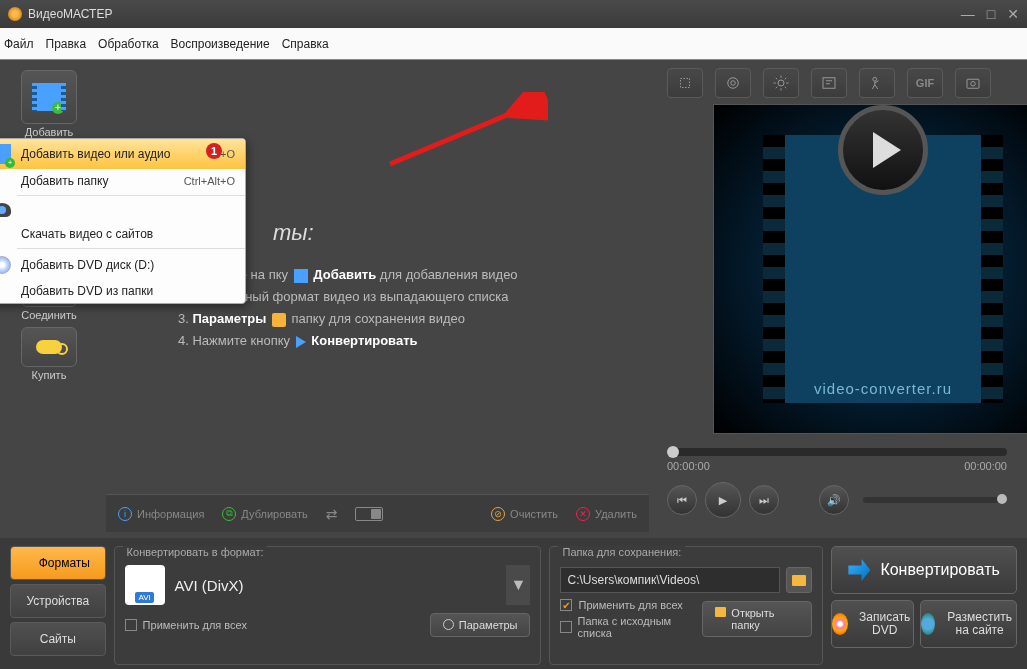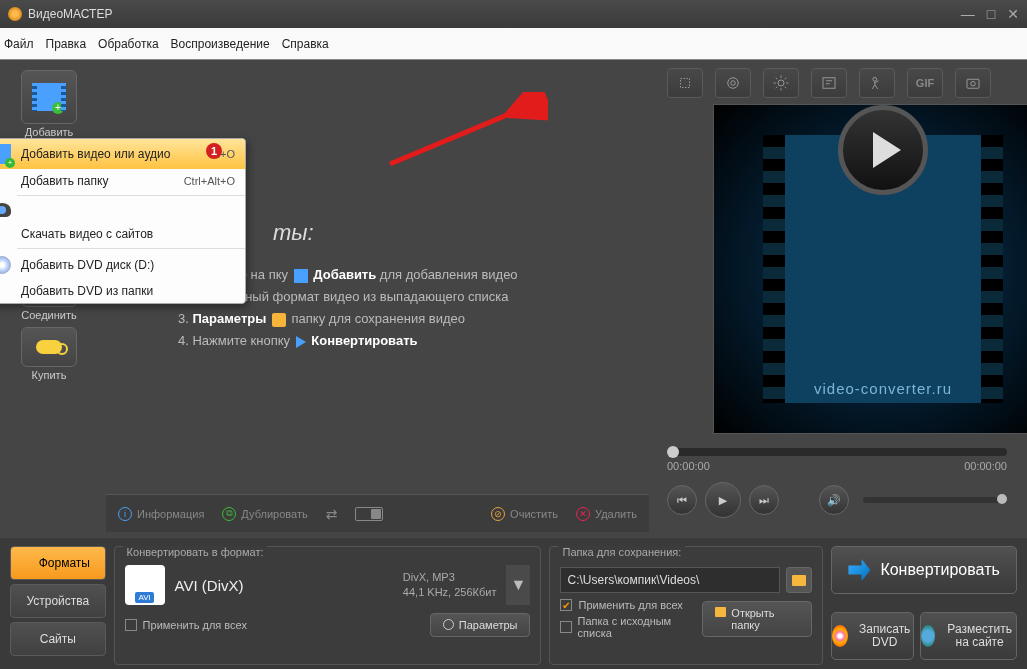--- a/index.html
+++ b/index.html
@@ -80,21 +80,21 @@
 .btn { padding:5px 12px; background:linear-gradient(#555,#444); border:1px solid #666; border-radius:4px; color:#ddd; font-size:11px; display:inline-flex; align-items:flex-start; gap:5px; cursor:pointer; }
 .gear { width:11px; height:11px; border:1.5px solid #ccc; border-radius:50%; position:relative; }
 .save-panel { width:280px; }
 .path-row { display:flex; align-items:center; gap:6px; margin-top:14px; }
 .path-row input { flex:1; background:#2e2e2e; border:1px solid #555; color:#ddd; padding:5px 6px; font-size:12px; }
 .folder-btn { width:26px; height:26px; background:#555; border:1px solid #666; border-radius:3px; display:flex; align-items:center; justify-content:center; cursor:pointer; }
 .folder-ico { width:14px; height:11px; background:#f5b73e; border-radius:1px; }
 .action-col { flex:1; display:flex; flex-direction:column; gap:6px; }
 .convert-btn { height:48px; background:linear-gradient(#505050,#3a3a3a); border:1px solid #666; border-radius:5px; color:#fff; font-size:16px; display:flex; align-items:center; justify-content:center; gap:10px; cursor:pointer; }
 .conv-ico { width:22px; height:22px; background:linear-gradient(135deg,#3bb0ff,#0070c0); clip-path:polygon(0 30%,60% 30%,60% 0,100% 50%,60% 100%,60% 70%,0 70%);}
-.act-row { display:flex; gap:6px;margin-top:12px; }
+.act-row { display:flex; gap:6px; }
 .act-btn { flex:1; height:48px; background:linear-gradient(#505050,#3a3a3a); border:1px solid #666; border-radius:5px; display:flex; align-items:center; justify-content:center; gap:8px; color:#ddd; font-size:12px; text-align:center; line-height:13px; cursor:pointer; }
 .disc-ico { width:22px; height:22px; border-radius:50%; background:radial-gradient(circle,#fff 15%,#f7a 30%,#fa0 50%,#f40 100%);}
 .globe-ico { width:22px; height:22px; border-radius:50%; background:radial-gradient(circle,#5ad 40%,#175 100%);}
 
 
 .dropdown { position:absolute; left:28px; top:65px; width:264px; background:#fdfdfd; border:1px solid #aaa; border-radius:4px; box-shadow:2px 3px 8px rgba(0,0,0,0.4); z-index:50; overflow:hidden; }
 .dd-item { display:flex; align-items:center; padding:5px 10px 5px 4px; font-size:12px; color:#222; cursor:pointer; }
 .dd-item.hl { background:linear-gradient(#ffe49a,#ffc341); }
 .dd-icocol { width:30px; display:flex; justify-content:center; }
 .dd-label { flex:1; padding-left:4px; }
@@ -309,24 +309,20 @@
 
   <div class="panel fmt-panel">
     <div class="panel-title">Конвертировать в формат:</div>
     <div class="fmt-row">
       <div class="fmt-icon">
           <span class="tag">AVI</span>
         </div>
       <div style="flex:1;">
         <div class="fmt-name">AVI (DivX)</div>
       </div>
-      <div class="fmt-det">
-        <div>DivX, MP3</div>
-        <div>44,1 KHz, 256Кбит</div>
-      </div>
       <div class="dd-arrow">▼</div>
     </div>
     <div class="chk-row" style="justify-content:space-between;">
       <label style="display:flex;gap:6px;align-items:center;">
           <span class="chk"></span>
           <span>Применить для всех</span>
         </label>
       <div class="btn">
           <span class="gear"></span>
           <span>Параметры</span>

